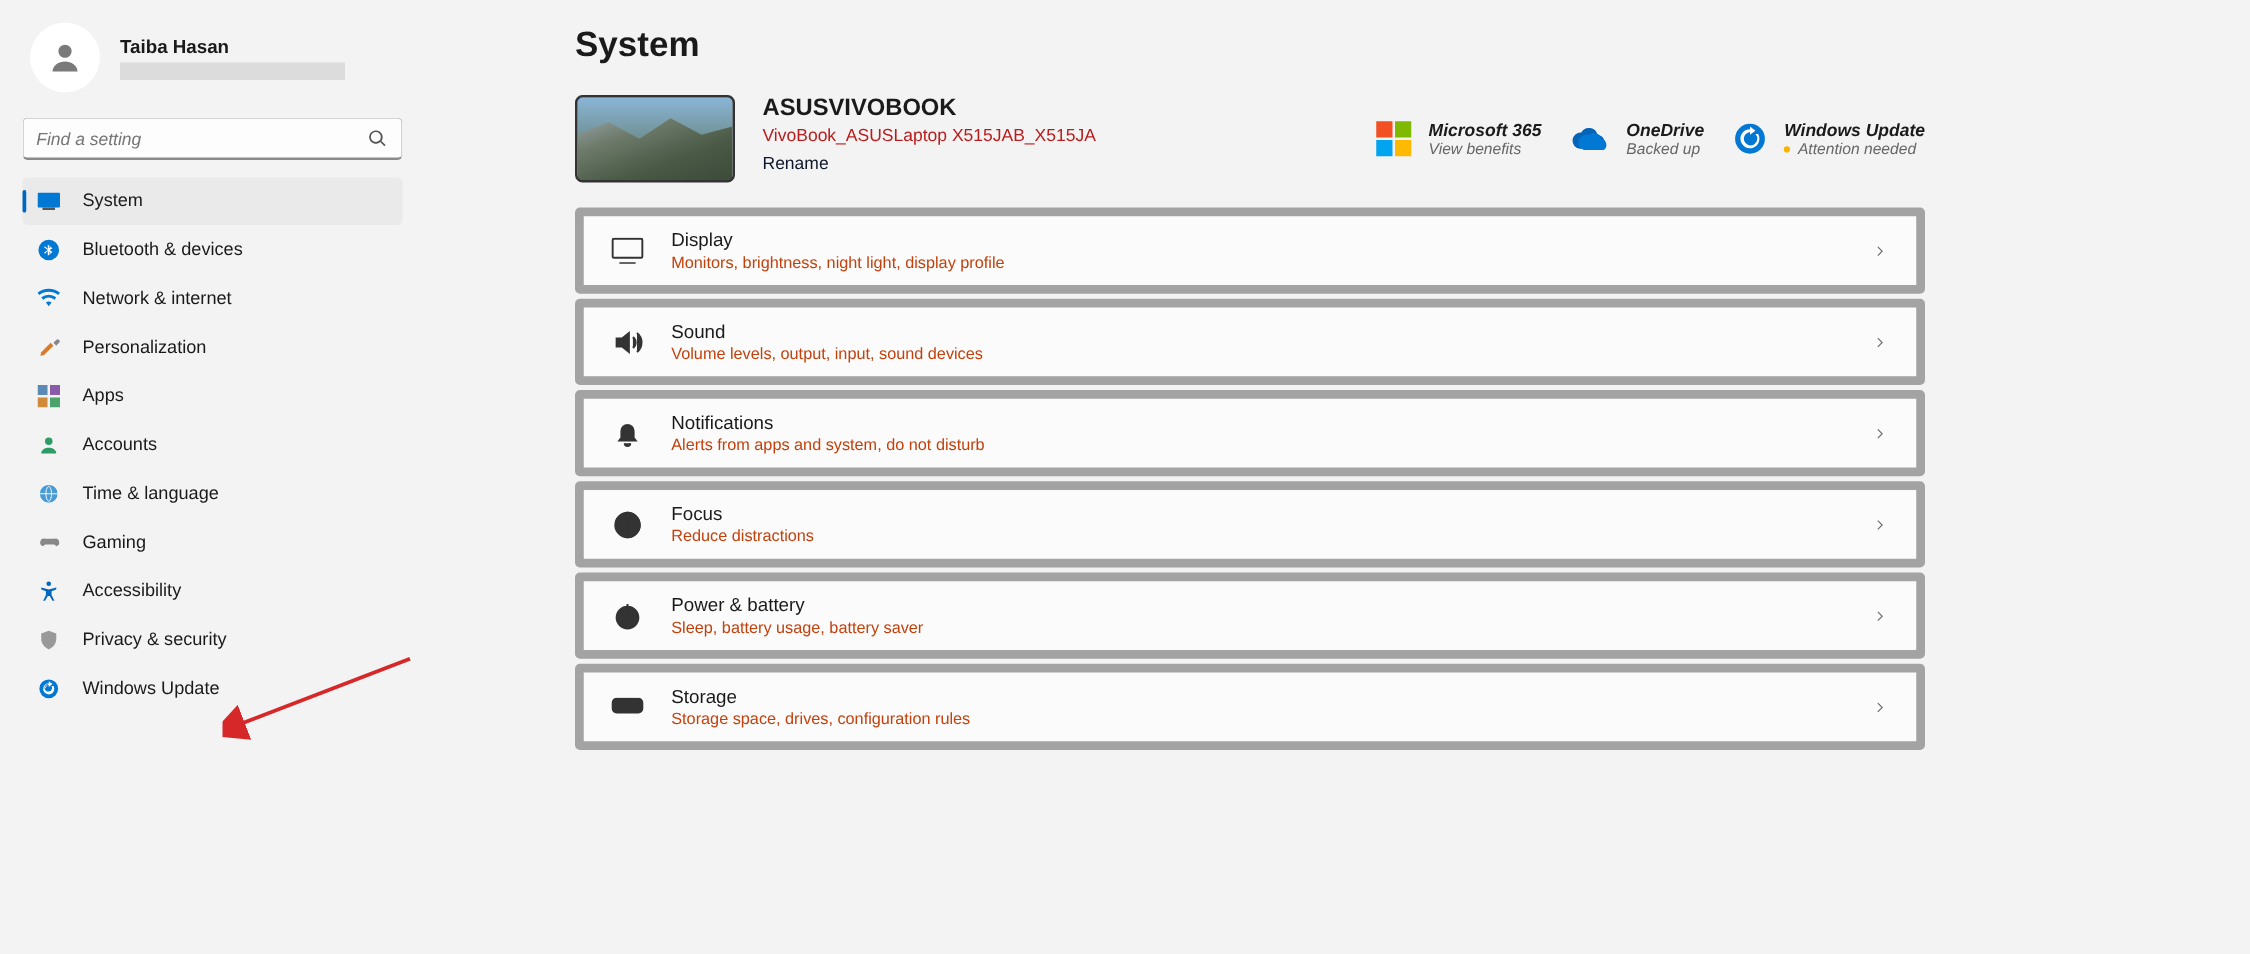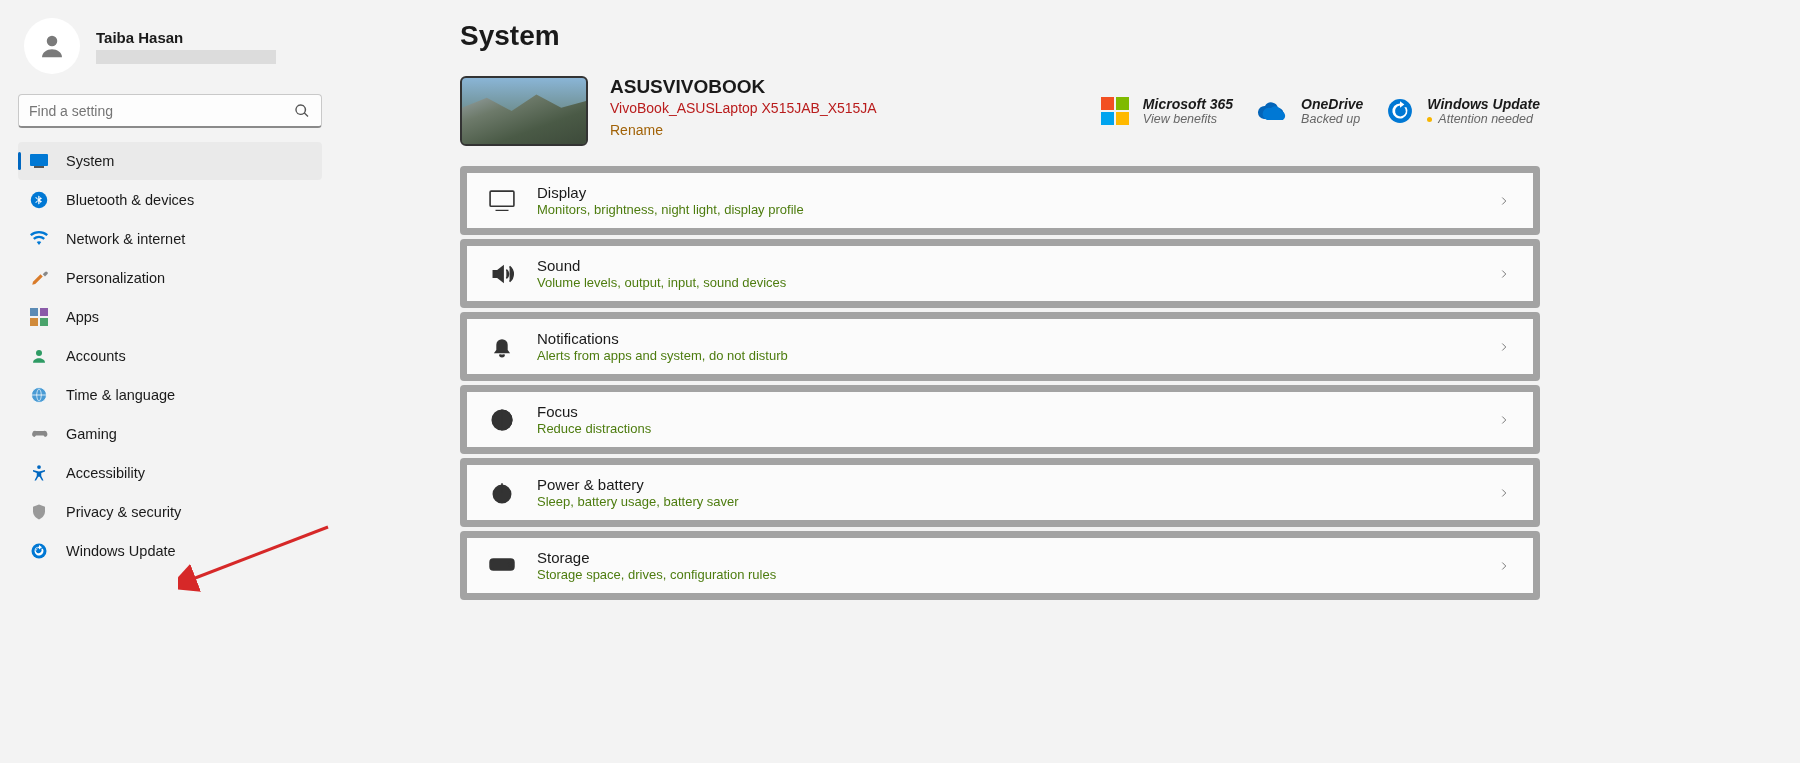--- a/index.html
+++ b/index.html
@@ -8,57 +8,57 @@
   
   .sidebar { width: 340px; padding: 18px; display: flex; flex-direction: column; }
   .user-area { display: flex; align-items: center; gap: 16px; margin-bottom: 20px; padding-left: 6px; }
   .avatar { width: 56px; height: 56px; border-radius: 50%; background: #fff; display:flex; align-items:center; justify-content:center; }
   .avatar svg { width: 30px; height: 30px; fill: #7a7a7a; }
   .user-text { display:flex; flex-direction:column; }
   .user-name { font-size: 15px; font-weight: 600; }
   .user-sub { width: 180px; height: 14px; background: #dcdcdc; margin-top:4px; }
   
   .search-wrap { position: relative; margin-bottom: 14px; }
-  .search-input { width: 100%; height: 34px; border: 1px solid #c9c9c9; border-bottom: 2px solid #8a8a8a; border-radius: 4px; background: #fdfdfd; padding: 0 40px 0 10px; font-size: 14px; outline:none; }
+  .search-input { width: 100%; height: 34px; border: 1px solid #c9c9c9; border-bottom: 2px solid #8a8a8a; border-radius: 4px; background: #fdfdfd; padding: 0 40px 0 10px; font-size: 14px; outline:none;font-style:italic; }
   .search-icon { position:absolute; right:12px; top:50%; transform:translateY(-50%); width:16px; height:16px; fill:#555; }
   
   .nav { display:flex; flex-direction:column; gap:1px; }
   .nav-item { display:flex; align-items:center; height:38px; padding:0 12px; border-radius:4px; cursor:pointer; gap:18px; font-size:14.5px; position:relative; }
   .nav-item.active { background:#eaeaea; }
   .nav-item.active::before { content:''; position:absolute; left:0; top:10px; bottom:10px; width:3px; background:#0067c0; border-radius:2px; }
   .nav-icon { width:18px; height:18px; display:flex; align-items:center; justify-content:center; }
   
   
   .main { flex:1; padding: 20px 260px 20px 120px; }
   .page-title { font-size: 28px; font-weight:600; margin-bottom: 24px; }
   
   .header-row { display:flex; align-items:center; gap: 24px; margin-bottom: 20px; padding-right:0; }
   .device-block { display:flex; gap:22px; flex:1; }
   .device-thumb { width:128px; height:70px; border-radius:6px; border:2px solid #333; overflow:hidden; background: linear-gradient(#8ab5d6, #556b4f); position:relative; }
   .device-thumb::after { content:''; position:absolute; inset:0; background: linear-gradient(160deg, #aeb9c6 0%, #6d7a6a 40%, #4a5a46 70%, #3d4a3a 100%); clip-path: polygon(0 45%, 20% 30%, 40% 50%, 60% 25%, 80% 45%, 100% 35%, 100% 100%, 0 100%); }
   .device-text { display:flex; flex-direction:column; gap:2px; }
   .device-name { font-size:19px; font-weight:600; }
   .device-model { font-size:14px; color:#b91c1c; }
-  .rename-link { font-size:14px; color:#a16207; cursor:pointer; margin-top:4px; }
+  .rename-link { font-size:14px; color:#0f172a; cursor:pointer; margin-top:4px; }
   
   .status-item { display:flex; align-items:center; gap:14px;font-style:italic; }
   .status-text { display:flex; flex-direction:column; }
   .status-title { font-size:14px; font-weight:600; }
   .status-sub { font-size:12.5px; color:#666; display:flex; align-items:center; gap:6px; }
   .dot { width:5px; height:5px; border-radius:50%; background:#f7b500; display:inline-block; }
   
   .ms365-icon { width:28px; height:28px; display:grid; grid-template-columns:1fr 1fr; grid-template-rows:1fr 1fr; gap:2px; }
   .ms365-icon span:nth-child(1){background:#f25022;} .ms365-icon span:nth-child(2){background:#7fba00;} .ms365-icon span:nth-child(3){background:#00a4ef;} .ms365-icon span:nth-child(4){background:#ffb900;}
   
   .card-list { display:flex; flex-direction:column; gap:4px; }
   .card { background:#fbfbfb; border:7px solid #a3a3a3; border-radius:4px; height:69px; display:flex; align-items:center; padding:0 22px; cursor:pointer; }
   .card-icon { width:26px; margin-right:22px; fill:#333; stroke:#333; }
   .card-text { flex:1; display:flex; flex-direction:column; gap:1px; }
   .card-title { font-size:15px; }
-  .card-sub { font-size:13px; color:#4d7c0f; }
+  .card-sub { font-size:13px; color:#c2410c; }
   .chevron { width:14px; height:14px; stroke:#666; stroke-width:1.5; fill:none; }
   
   
   .arrow-annot { position:absolute; left:178px; top:522px; pointer-events:none; }
 </style>
 </head>
 <body>
 
 <div class="sidebar">
   <div class="user-area">

